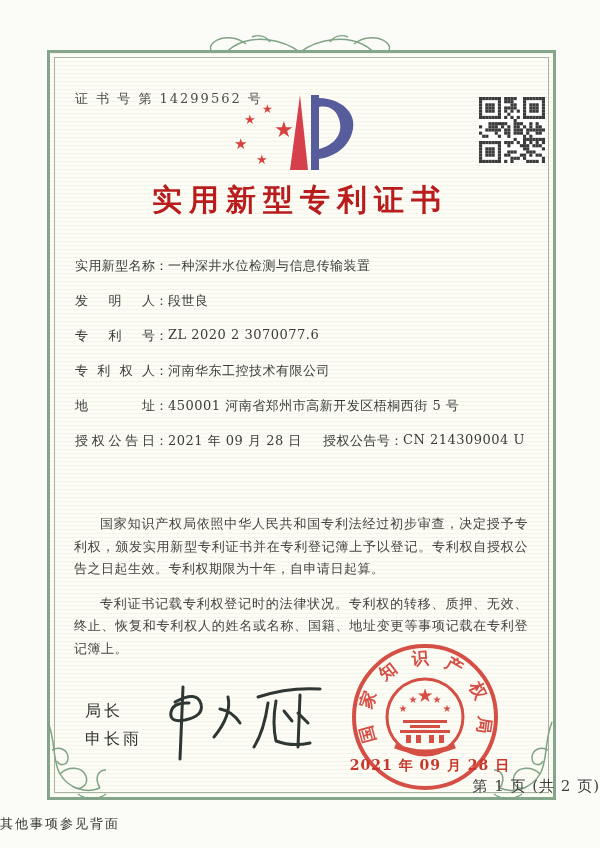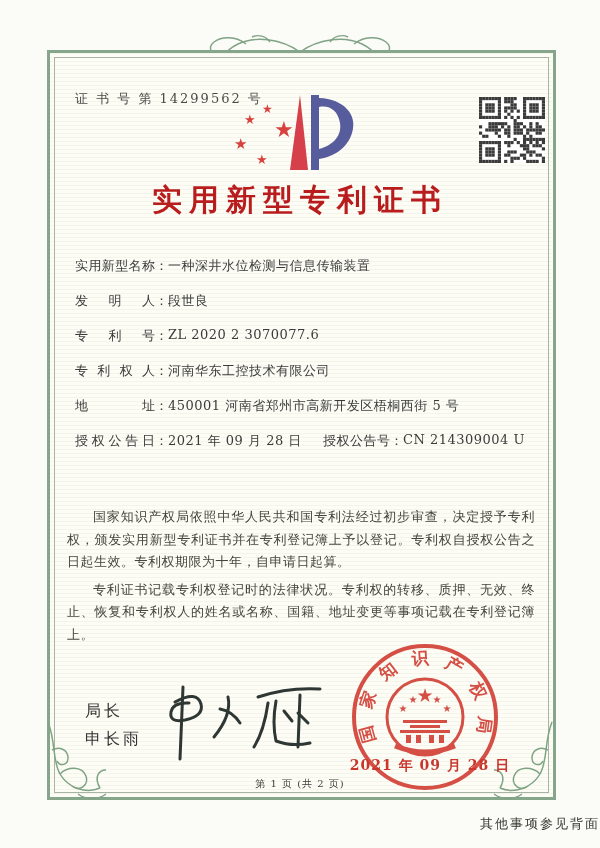--- a/index.html
+++ b/index.html
@@ -49,33 +49,33 @@
   .f-colon{display:inline-block;vertical-align:top;}
   .f-value{display:inline-block;vertical-align:top;letter-spacing:0.5px;}
   .grant-second{position:absolute;left:225px;top:0;white-space:nowrap;}
   .grant-second .f-label{width:67px;margin-left:23px;}
   
   .body-text{
     position:absolute;left:62px;top:501px;width:478px;
     font-size:13px;line-height:22.5px;color:#45443f;
     text-align:justify;letter-spacing:0.5px;
   }
-  .body-text p{margin:5px;text-indent:2em;}
+  .body-text p{margin:12px;text-indent:2em;}
   
   .signer{position:absolute;left:85px;top:697px;font-size:16px;color:#333;letter-spacing:3px;line-height:28px;}
   .autograph{position:absolute;left:150px;top:672px;}
   
   .seal{position:absolute;left:340px;top:632px;opacity:0.92;}
   .seal-date{
     position:absolute;left:345px;top:757px;width:170px;text-align:center;
     color:#c9362c;font-size:14px;letter-spacing:1px;font-weight:600;
   }
   
-  .page-num{position:absolute;left:0;right:0;top:777px;text-align:center;font-size:10px;color:#3d3d3d;letter-spacing:1px;}
-  .footer-note{position:absolute;left:0;right:0;top:815px;text-align:right;font-size:13px;color:#37372f;letter-spacing:2px;}
+  .page-num{position:absolute;left:0;right:0;top:777px;text-align:right;font-size:15px;color:#3d3d3d;letter-spacing:1px;}
+  .footer-note{position:absolute;left:0;right:0;top:815px;text-align:left;font-size:13px;color:#37372f;letter-spacing:2px;}
   
   .ornament-top{position:absolute;left:150px;top:28px;width:300px;height:46px;}
   .flourish{position:absolute;width:90px;height:90px;}
   .flourish.left{left:38px;top:716px;}
   .flourish.right{left:472px;top:716px;transform:scaleX(-1);}
 </style>
 </head>
 <body>
 
 <div class="page">

